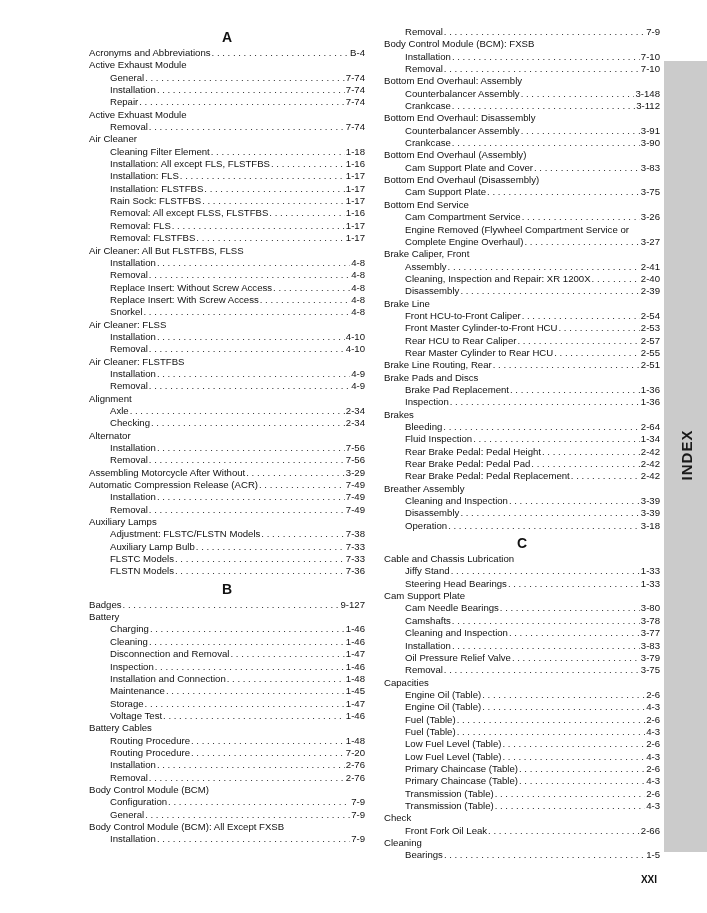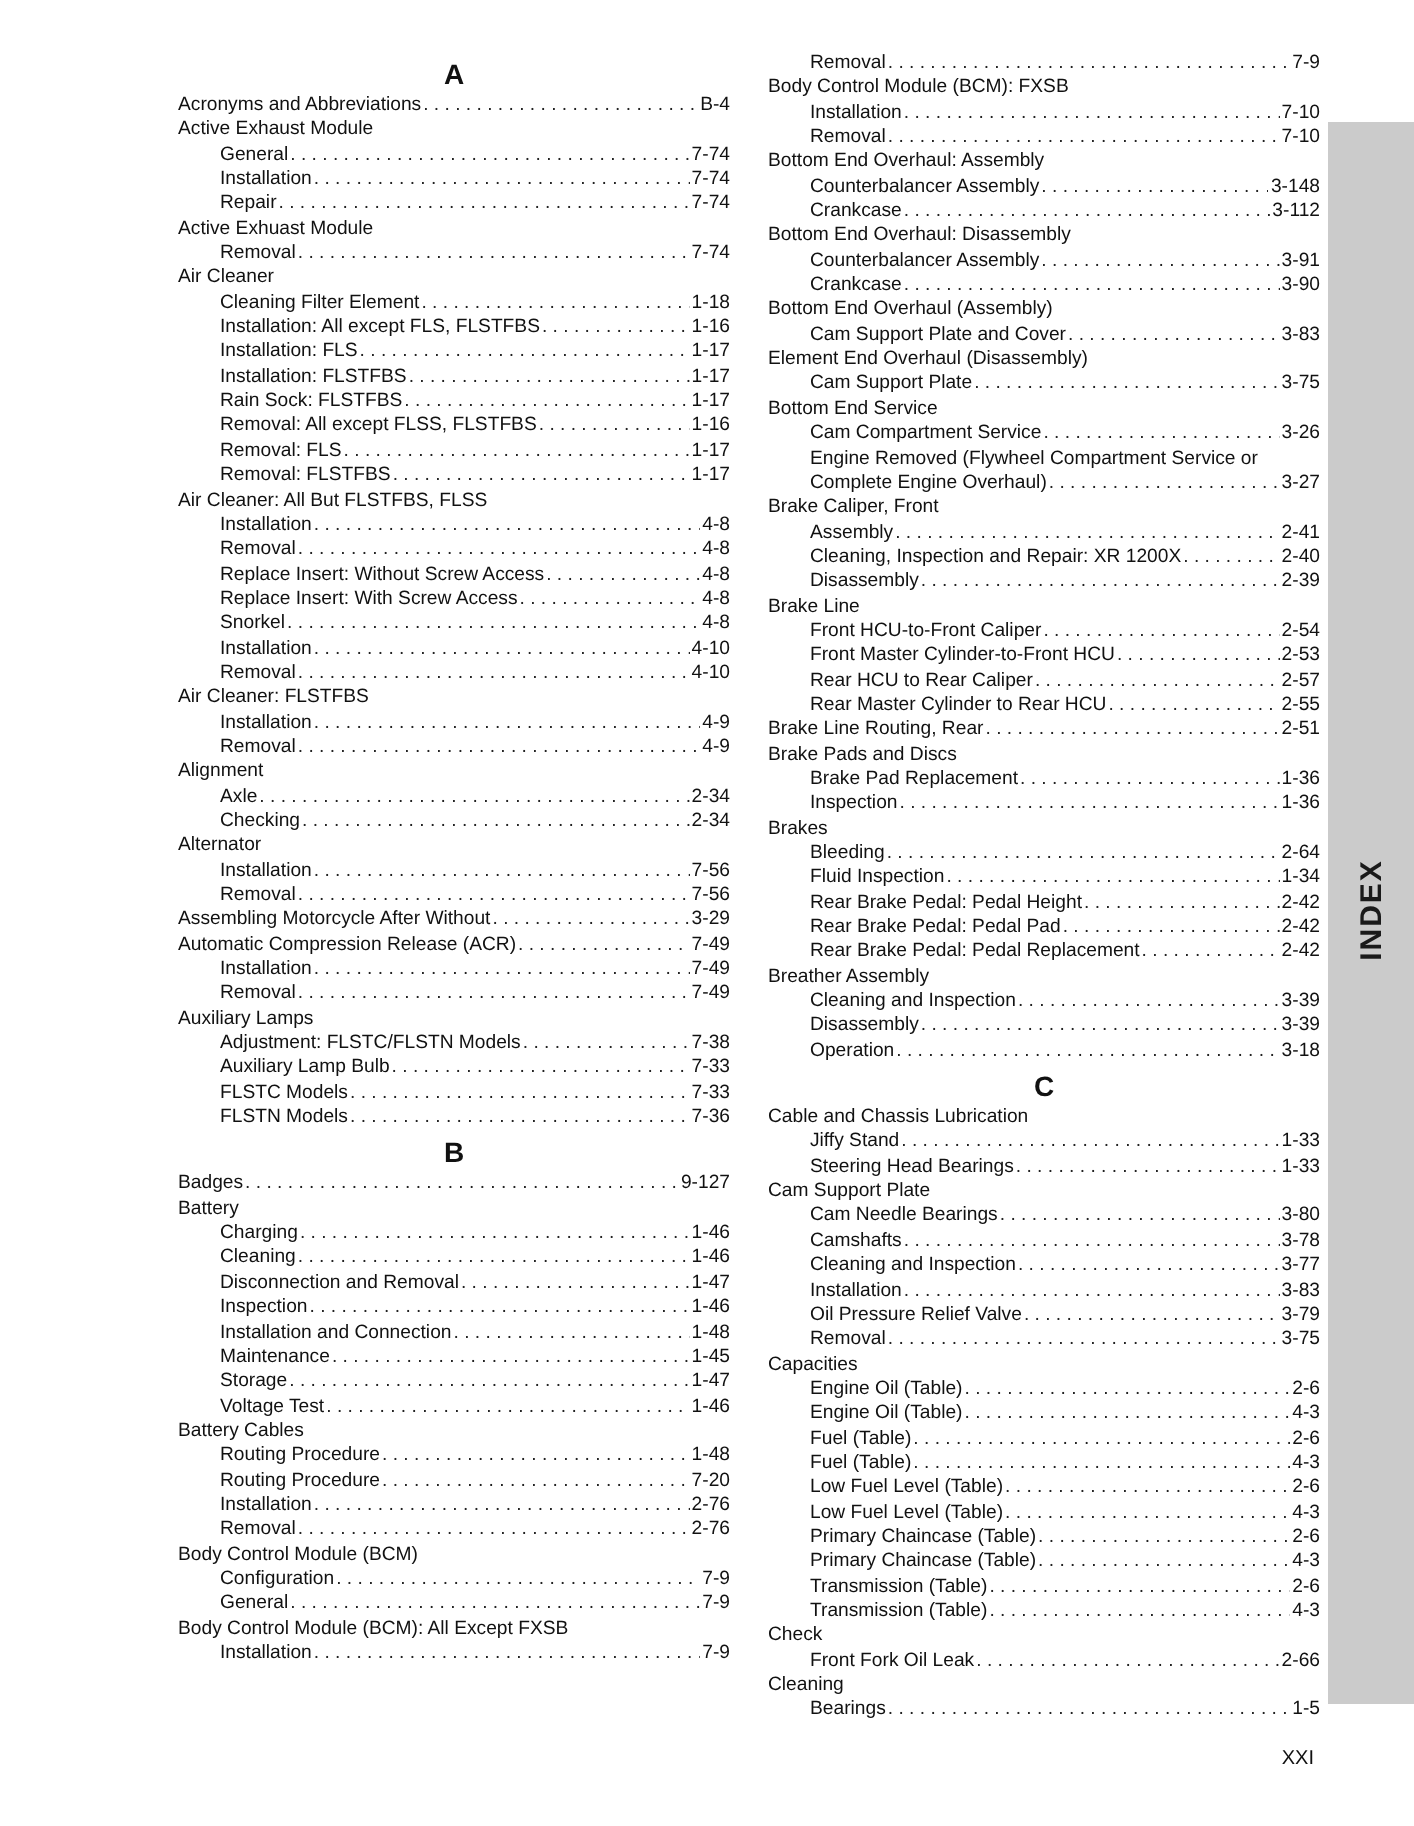--- a/index.html
+++ b/index.html
@@ -11,21 +11,21 @@
   .section-letter { font-weight: bold; font-size: 14px; text-align: center; height: 20px; line-height: 20px; margin-top: 1px; }
   .row { display: flex; align-items: baseline; font-size: 9.6px; line-height: 12.35px; height: 12.35px; white-space: nowrap; }
   .row.sub { padding-left: 21px; }
   .row .label { flex: 0 0 auto; }
   .row .dots { flex: 1 1 auto; overflow: hidden; margin: 0 1px; letter-spacing: 1.8px; color: #222; }
   .row .dots::before { content: ". . . . . . . . . . . . . . . . . . . . . . . . . . . . . . . . . . . . . . . . . . . . . . . . . . . . . . . . . . . . . . . . . . . . . . . . . . . . . . . . . . . . . . ."; letter-spacing: 0; }
   .row .page { flex: 0 0 auto; }
   #index-tab { position: absolute; left: 664px; top: 61px; width: 43px; height: 791px; background: #cbcbcb; }
   #index-tab-label { position: absolute; left: 50%; top: 394px; transform: translate(-50%, -50%) rotate(-90deg);
          font-weight: bold; font-size: 15px; letter-spacing: 1px; color: #1a1a1a; white-space: nowrap; }
-  #page-number { position: absolute; right: 50px; top: 874px; font-weight: normal; font-size: 10px; }
+  #page-number { position: absolute; right: 50px; top: 874px; font-weight: bold; font-size: 10px; }
 </style>
 </head>
 <body>
 
 <div id="col-left" class="col">
     <div class="section-letter">A</div>
     <div class="row">
       <span class="label">Acronyms and Abbreviations</span>
       <span class="dots"></span>
       <span class="page">B-4</span>
@@ -120,20 +120,23 @@
     <div class="row sub">
       <span class="label">Replace Insert: With Screw Access</span>
       <span class="dots"></span>
       <span class="page">4-8</span>
     </div>
     <div class="row sub">
       <span class="label">Snorkel</span>
       <span class="dots"></span>
       <span class="page">4-8</span>
     </div>
+    <div class="row">
+      <span class="label">Air Cleaner: FLSS</span>
+    </div>
     <div class="row sub">
       <span class="label">Installation</span>
       <span class="dots"></span>
       <span class="page">4-10</span>
     </div>
     <div class="row sub">
       <span class="label">Removal</span>
       <span class="dots"></span>
       <span class="page">4-10</span>
     </div>
@@ -360,21 +363,21 @@
     </div>
     <div class="row">
       <span class="label">Bottom End Overhaul (Assembly)</span>
     </div>
     <div class="row sub">
       <span class="label">Cam Support Plate and Cover</span>
       <span class="dots"></span>
       <span class="page">3-83</span>
     </div>
     <div class="row">
-      <span class="label">Element End Overhaul (Disassembly)</span>
+      <span class="label">Bottom End Overhaul (Disassembly)</span>
     </div>
     <div class="row sub">
       <span class="label">Cam Support Plate</span>
       <span class="dots"></span>
       <span class="page">3-75</span>
     </div>
     <div class="row">
       <span class="label">Bottom End Service</span>
     </div>
     <div class="row sub">

